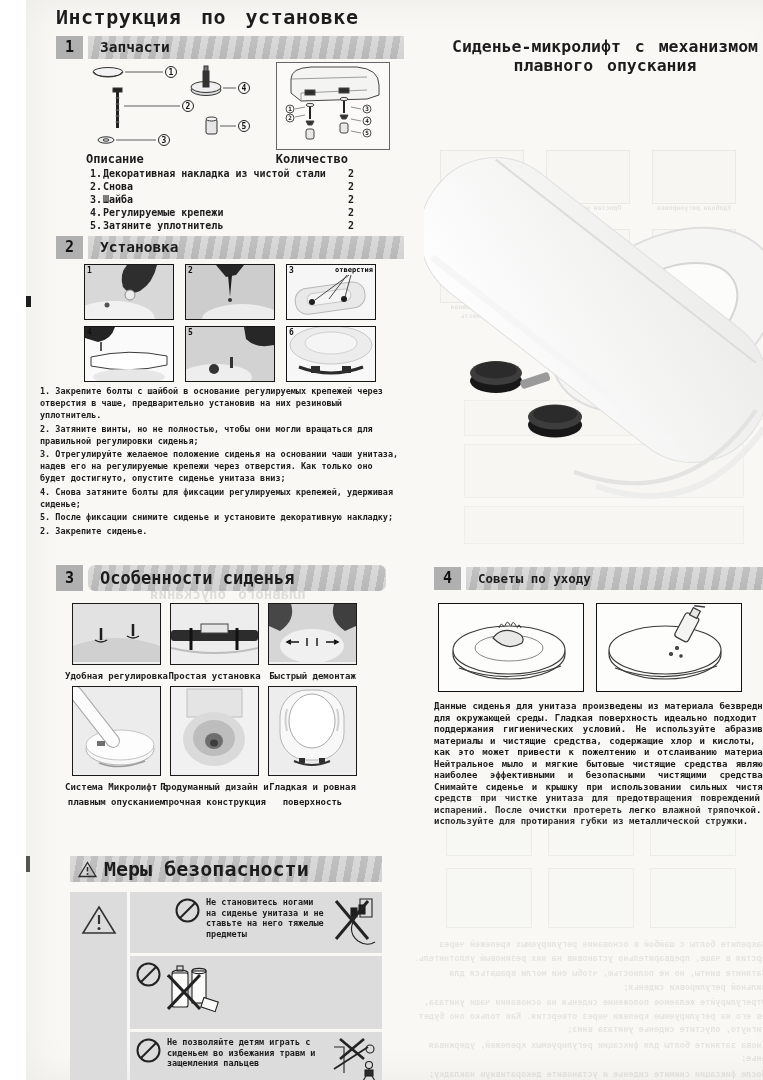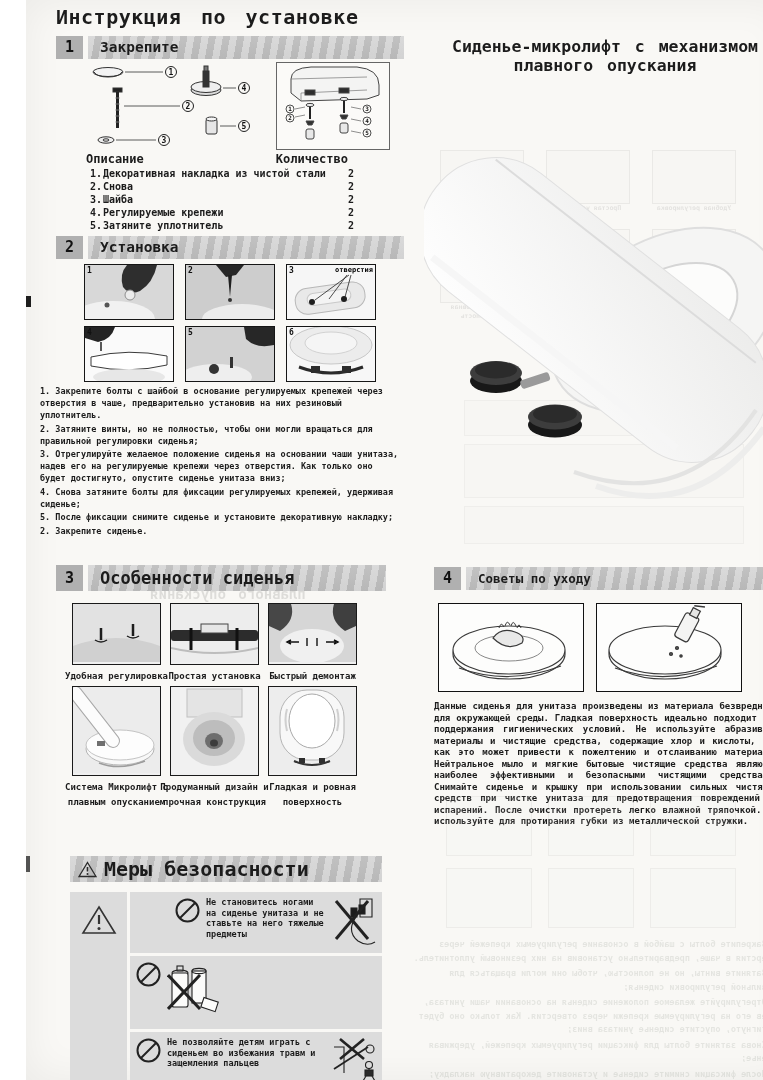--- a/index.html
+++ b/index.html
@@ -12,21 +12,21 @@
   }
   .abs{position:absolute;}
   
   .doc-title{font-size:20px;letter-spacing:.5px;word-spacing:7px;white-space:nowrap;}
   .sec-header{display:flex;align-items:stretch;height:23px;}
   .sec-num{width:27px;background:#b0b0b0;color:#111;text-align:center;
     font-size:15px;line-height:23px;}
   .sec-banner{flex:1;margin-left:5px;padding-left:12px;font-size:14.5px;line-height:23px;
     background-image:repeating-linear-gradient(100deg, rgba(255,255,255,.28) 0 7px, rgba(0,0,0,.05) 7px 14px),
       linear-gradient(#cccccc,#c1c1c1);white-space:nowrap;}
-  .sec-banner.big{font-size:17px;}
+  .sec-banner.big{font-size:17px;border-radius:7px;}
   
   .parts-fig{display:flex;gap:14px;}
   .exploded-frame{border:1px solid #666;background:#fbfaf8;width:112px;height:86px;}
   .desc-row{display:flex;justify-content:space-between;width:262px;font-size:12px;}
   .parts-table{width:268px;font-size:10px;}
   .part-row{display:flex;line-height:13px;}
   .part-row .pnum{width:16px;text-align:right;margin-right:1px;}
   .part-row .pname{white-space:nowrap;}
   .part-row .pqty{margin-left:auto;}
   
@@ -74,21 +74,21 @@
 
 <div class="page">
 
   <div class="edge-mark" style="left:0;top:296px;width:5px;height:11px;"></div>
   <div class="edge-mark" style="left:0;top:856px;width:4px;height:16px;opacity:.75;"></div>
 
   <div class="abs doc-title" style="left:30px;top:5px;">Инструкция по установке</div>
 
   <div class="abs sec-header" style="left:30px;top:36px;width:348px;">
     <div class="sec-num">1</div>
-    <div class="sec-banner">Закрепите</div>
+    <div class="sec-banner">Запчасти</div>
   </div>
 
   <div class="abs parts-fig" style="left:58px;top:62px;">
     <svg width="178" height="88" viewBox="0 0 178 88">
       <g stroke="#333" fill="none" stroke-width="1">
         <ellipse cx="24" cy="10" rx="15" ry="4.5" fill="#f3f3f3"></ellipse>
         <path d="M10,10 q3,5 14,5 q11,0 14,-5"></path>
         <line x1="41" y1="10" x2="79" y2="10" stroke-width=".8"></line>
         <rect x="29" y="26" width="9" height="4" fill="#222"></rect>
         <line x1="33.5" y1="30" x2="33.5" y2="66" stroke="#222" stroke-width="3"></line>

